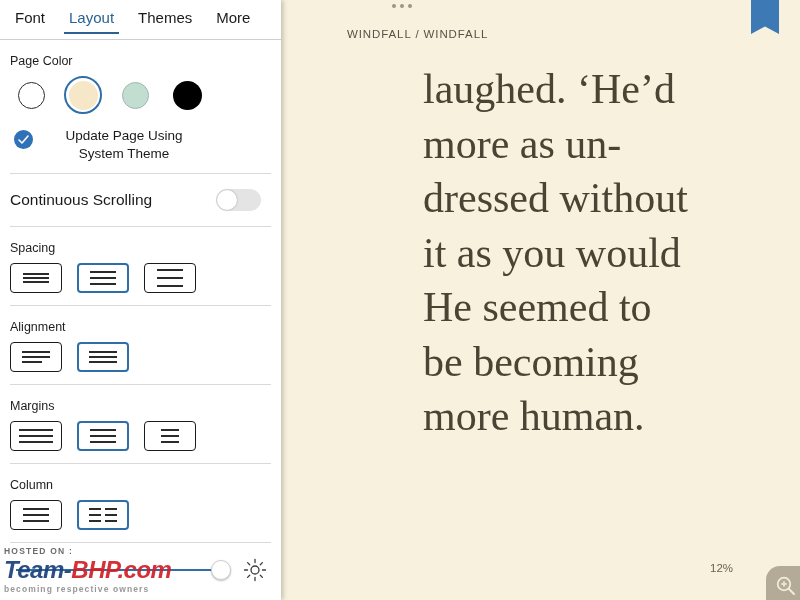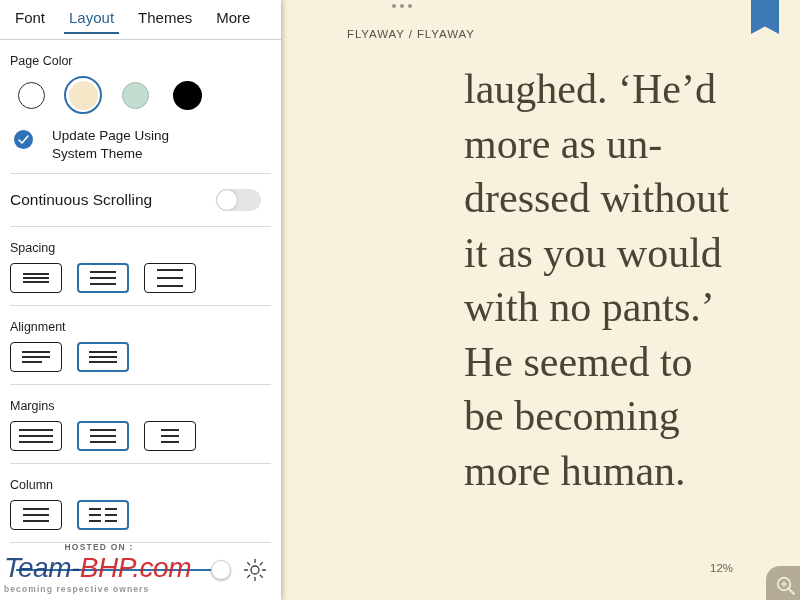--- a/index.html
+++ b/index.html
@@ -37,21 +37,21 @@
   }
 
   .col {
     position: absolute; top: 62px;
     font-family: "Liberation Serif", serif;
     color: #4b4334;
     font-size: 42px;
     line-height: 54.5px;
   }
   .col-left  { left: 170px; width: 235px; }
-  .col-right { left: 464px; width: 300px; }
+  .col-right { left: 423px; width: 300px; }
   .col-left div, .col-right div { white-space: nowrap; }
 
   .progress {
     position: absolute; left: 710px; top: 562px;
     font-size: 11.5px; color: #6b6356;
   }
   .zoom-btn {
     position: absolute; left: 766px; top: 566px;
     width: 60px; height: 60px;
     background: #b3ab97; border-radius: 14px 0 0 0;
@@ -100,21 +100,21 @@
     display: flex; align-items: center; justify-content: center;
   }
   .sw-wrap.sel { border: 2px solid #2f6fa8; }
   .sw { border-radius: 50%; }
   .sw-white { width: 27px; height: 27px; background:#fff; border:1px solid #2a2a2a; }
   .sw-cream { width: 29px; height: 29px; background:#f6e7c8; }
   .sw-mint  { width: 27px; height: 27px; background:#c2ded0; border:1px solid #9fb6ac; }
   .sw-black { width: 29px; height: 29px; background:#000; }
 
   
-  .check-row { display: flex; align-items: flex-start; gap: 19px; margin: 13px 0 10px 4px; }
+  .check-row { display: flex; align-items: flex-start; gap: 11px; margin: 13px 0 10px 4px; text-align: center; }
   .check {
     width: 19px; height: 19px; border-radius: 50%;
     background: #2f72b8; flex: none; margin-top: 3px;
     position: relative;
   }
   .check svg { position: absolute; left: 3px; top: 3px; }
   .check-label { font-size: 13.5px; color:#1a1a1a; line-height: 18px; width: 160px; }
 
   
   .toggle-row {
@@ -160,59 +160,58 @@
     background: #fff; border: 1px solid #cfcfcf;
     box-shadow: 0 1px 2px rgba(0,0,0,.28);
   }
   .sun { width: 24px; height: 24px; flex: none; }
 
   
   .watermark {
     position: absolute; left: 4px; bottom: 6px;
     width: 190px; opacity: .92; pointer-events: none;
   }
-  .wm-top { font-size: 8.5px; font-weight: bold; color:#5e5e5e; letter-spacing: 1.2px; text-align: center; }
-  .wm-mid { display: flex; align-items: baseline; font-style: italic; font-weight: normal; font-size: 28px; letter-spacing: -0.5px; }
+  .wm-top { font-size: 8.5px; font-weight: bold; color:#5e5e5e; letter-spacing: 1.2px; }
+  .wm-mid { display: flex; align-items: baseline; font-style: italic; font-weight: bold; font-size: 24px; letter-spacing: -0.5px; }
   .wm-team { color: #1a3f7a; }
   .wm-dash { color: #1a3f7a; }
   .wm-bhp  { color: #d21f26; }
   .wm-bot { font-size: 8.5px; font-weight: bold; color:#8f8f8f; letter-spacing: 1.1px; }
 </style>
 </head>
 <body>
 
 <div id="root">
 
   <div class="reader">
 
     <div class="reader-dots">
       <i></i>
         <i></i>
         <i></i>
     </div>
 
-    <div class="running-head">FLYAWAY / FLYAWAY</div>
+    <div class="running-head">WINDFALL / WINDFALL</div>
 
     <div class="bookmark"></div>
 
     <div class="col col-left">
       <div>er</div>
       <div>ay-</div>
       <div>here</div>
       <div>w</div>
       <div>&nbsp;</div>
       <div>the</div>
     </div>
 
     <div class="col col-right">
       <div>laughed. ‘He’d</div>
       <div>more as un-</div>
       <div>dressed without</div>
       <div>it as you would</div>
-      <div>with no pants.’</div>
       <div>He seemed to</div>
       <div>be becoming</div>
       <div>more human.</div>
     </div>
 
     <div class="progress">12%</div>
 
     <div class="zoom-btn">
       <svg width="22" height="22" viewBox="0 0 22 22">
         <circle cx="9" cy="9" r="6.3" fill="none" stroke="#f2ecdb" stroke-width="1.7"></circle>

